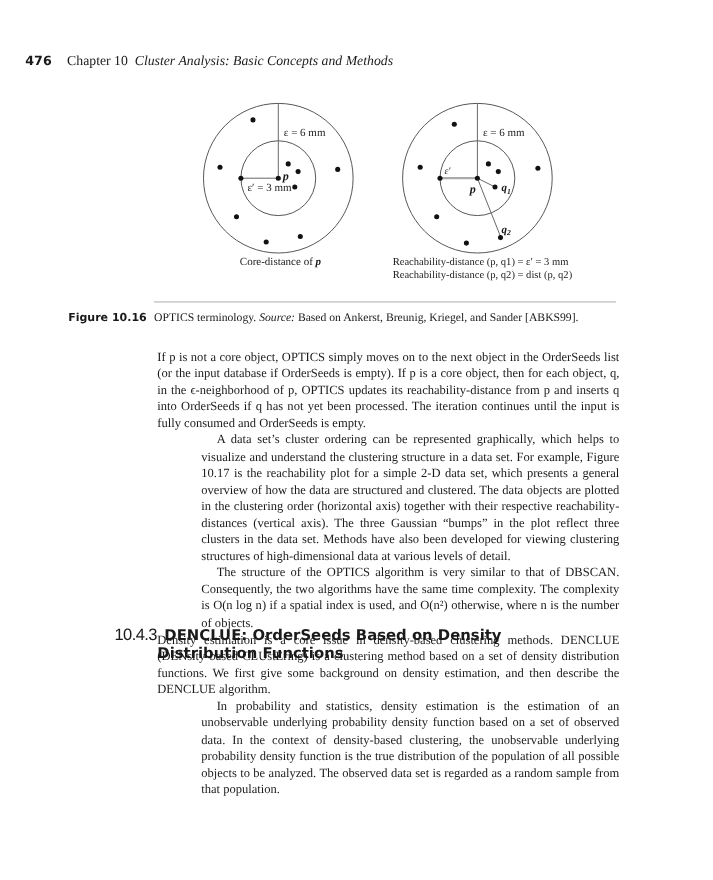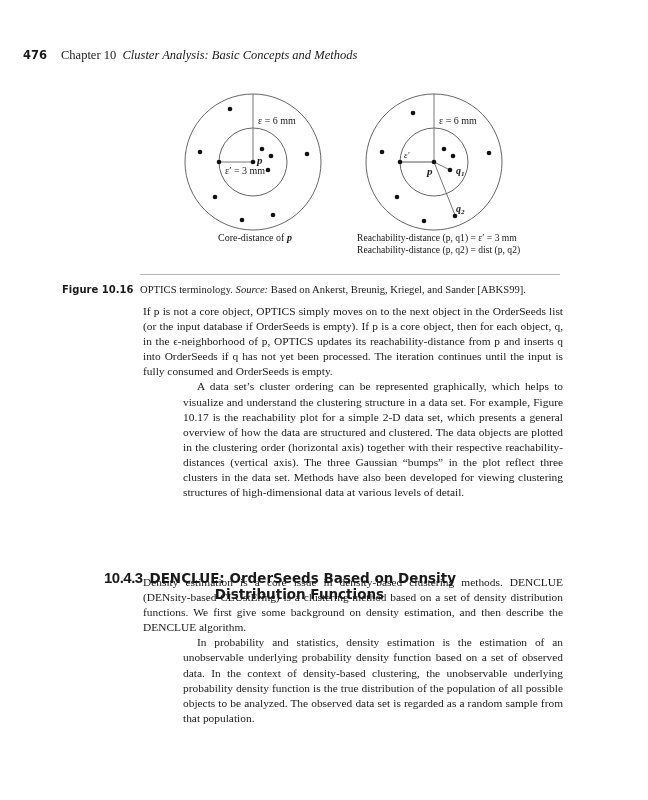--- a/index.html
+++ b/index.html
@@ -1,32 +1,32 @@
 <!DOCTYPE html>
 <html><head>
 <meta charset="utf-8">
 <style>
   html, body { margin:0; padding:0; background:#ffffff; }
   body { width:648px; height:800px; position:relative; overflow:hidden; color:#1a1a1a;
          font-family:"Liberation Serif", "DejaVu Serif", serif; }
-  .abs { position:absolute;text-align:center; }
+  .abs { position:absolute; }
   .header { left:23px; top:48px; font-size:12.5px; white-space:nowrap; }
   .header .pnum { font-family:"DejaVu Sans", sans-serif; font-weight:bold; font-size:11.5px; margin-right:14px; }
   .header .chap-title { font-style:italic; }
   svg.fig { position:absolute; left:0; top:0; }
   .fig text { font-family:"Liberation Serif", serif; fill:#1a1a1a; }
   .divider { left:140px; top:274px; width:420px; height:0; border-top:1px solid #b5b5b5; }
   .caption { left:62px; top:284px; font-size:10.6px; white-space:nowrap; }
   .caption .lab { font-family:"DejaVu Sans", sans-serif; font-weight:bold; font-size:10px; margin-right:4px; }
   .caption .src { font-style:italic; }
   .body { left:143px; width:420px; font-size:11.4px; line-height:15.1px; text-align:justify; }
   .body p { margin:0; }
   .body p.ind { text-indent:14px;margin-left:40px; }
   .section { left:104px; top:570px; font-family:"DejaVu Sans", sans-serif; font-weight:bold; font-size:13.5px; line-height:16px; }
-  .section .num { font-family:"Liberation Sans", sans-serif; font-weight:bold; font-size:15px; letter-spacing:-0.5px; margin-right:2px; }
+  .section .num { font-family:"Liberation Sans", sans-serif; font-weight:normal; font-size:15px; letter-spacing:-0.5px; margin-right:2px; }
   .section .l2 { padding-left:39px; display:block; }
 </style>
 </head>
 <body>
 
 <div class="abs header">
   <span class="pnum">476</span><span>Chapter 10</span>&nbsp;&nbsp;<span class="chap-title">Cluster Analysis: Basic Concepts and Methods</span>
 </div>
 
 <svg class="fig" width="648" height="272">
@@ -87,23 +87,24 @@
 
 <div class="abs divider"></div>
 
 <div class="abs caption">
   <span class="lab">Figure 10.16</span>
   <span>OPTICS terminology.</span>
   <span class="src">Source:</span>
   <span>Based on Ankerst, Breunig, Kriegel, and Sander [ABKS99].</span>
 </div>
 
-<div class="abs body" style="top:304px;">
+<div class="abs body" style="top:318px;">
   <p>If p is not a core object, OPTICS simply moves on to the next object in the OrderSeeds list (or the input database if OrderSeeds is empty). If p is a core object, then for each object, q, in the ϵ-neighborhood of p, OPTICS updates its reachability-distance from p and inserts q into OrderSeeds if q has not yet been processed. The iteration continues until the input is fully consumed and OrderSeeds is empty.</p>
   <p class="ind">A data set’s cluster ordering can be represented graphically, which helps to visualize and understand the clustering structure in a data set. For example, Figure 10.17 is the reachability plot for a simple 2-D data set, which presents a general overview of how the data are structured and clustered. The data objects are plotted in the clustering order (horizontal axis) together with their respective reachability-distances (vertical axis). The three Gaussian “bumps” in the plot reflect three clusters in the data set. Methods have also been developed for viewing clustering structures of high-dimensional data at various levels of detail.</p>
+  <p class="ind">The structure of the OPTICS algorithm is very similar to that of DBSCAN. Consequently, the two algorithms have the same time complexity. The complexity is O(n log n) if a spatial index is used, and O(n²) otherwise, where n is the number of objects.</p>
 </div>
 
 <div class="abs section">
   <span class="num">10.4.3</span>
   <span>DENCLUE: OrderSeeds Based on Density</span>
   <span class="l2">Distribution Functions</span>
 </div>
 
 <div class="abs body" style="top:575px;">
   <p>Density estimation is a core issue in density-based clustering methods. DENCLUE (DENsity-based CLUstEring) is a clustering method based on a set of density distribution functions. We first give some background on density estimation, and then describe the DENCLUE algorithm.</p>

